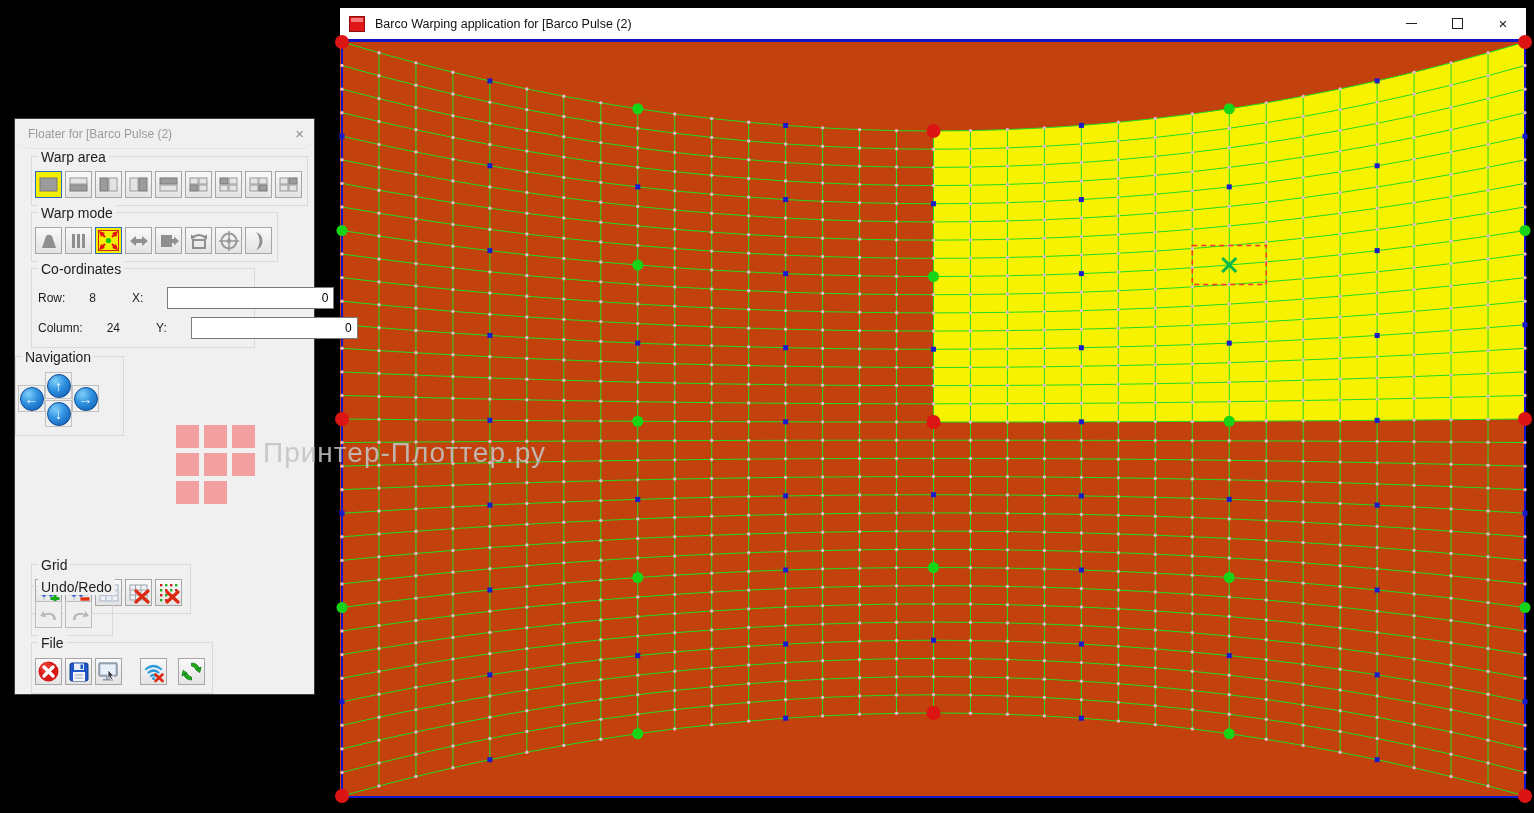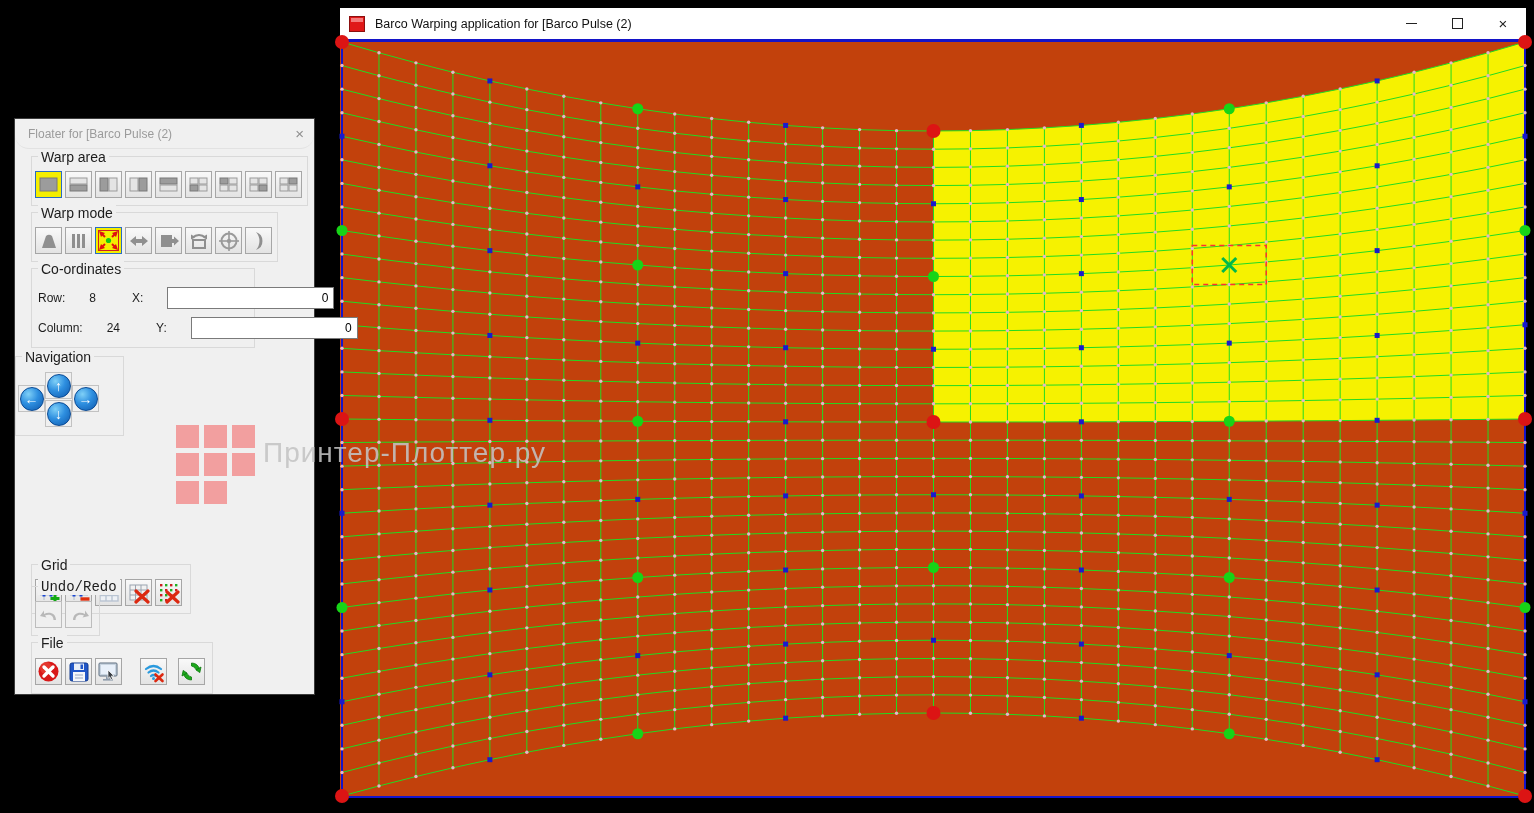--- a/index.html
+++ b/index.html
@@ -1513,21 +1513,21 @@
             </g>
             <g stroke="#dc2810" stroke-width="3.2" stroke-linecap="round">
               <line x1="9" y1="10" x2="20" y2="20"></line>
               <line x1="20" y1="10" x2="9" y2="20"></line>
             </g>
           </svg>
       </div>
     </div>
   </div>
 
-  <div class="groupbox" style="left:16px;top:467px;width:69px;height:50px;font-family:Liberation Mono, monospace;">
+  <div class="groupbox" style="left:16px;top:467px;width:82px;height:50px;">
     <span class="gb-label">Undo/Redo</span>
     <div class="btnrow" style="left:3px;top:14px;">
       <div class="btn disabled">
         <svg width="22" height="22">
             <path d="M5 16 C5 9 12 7 17 10 L17 6.5 L21 12 L14.5 13.5 L16 11.5 C12 9.5 7.5 11 7.5 16 Z" transform="scale(-1,1) translate(-23,0)" fill="#b8b8b8"></path>
           </svg>
       </div>
       <div class="btn disabled">
         <svg width="22" height="22">
             <path d="M5 16 C5 9 12 7 17 10 L17 6.5 L21 12 L14.5 13.5 L16 11.5 C12 9.5 7.5 11 7.5 16 Z" fill="#b8b8b8"></path>

